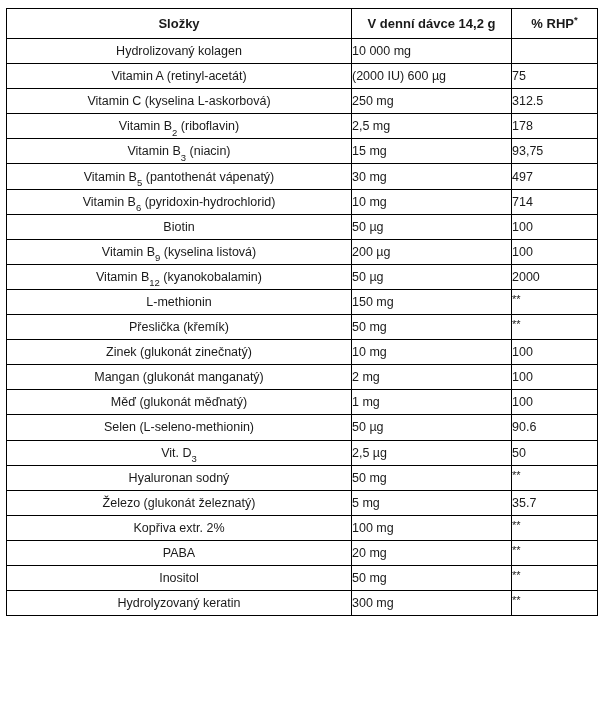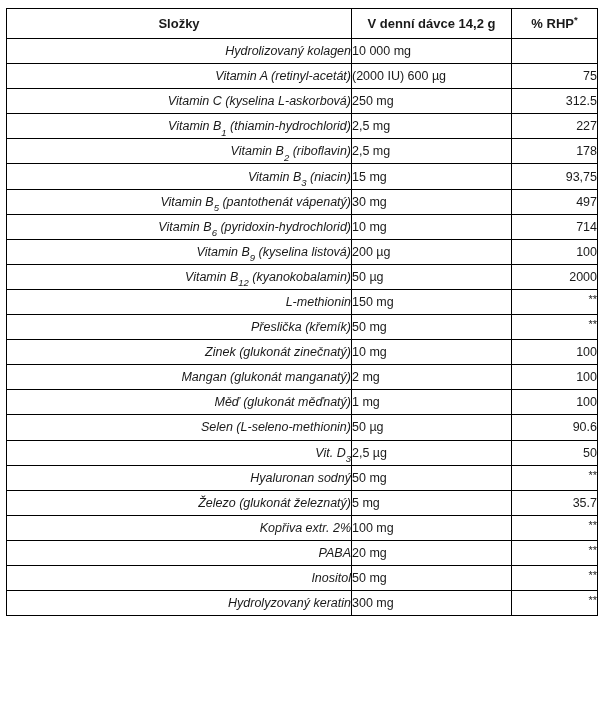--- a/index.html
+++ b/index.html
@@ -40,33 +40,32 @@
     background: #ffffff;
   }
   table.nutrition thead th {
     font-weight: bold;
     font-size: 13px;
     height: 29px;
     padding: 0 4px;
   }
   .cell-name {
     padding-left: 18px;
-    text-align: right;
+    text-align: center;
     white-space: nowrap;
     overflow: hidden;
-    font-style: italic;
   }
   .cell-dose {
     padding-right: 7px;
     white-space: nowrap;
     overflow: hidden;
   }
   .cell-rhp {
     padding-right: 7px;
-    text-align: right;
+    text-align: left;
     white-space: nowrap;
     overflow: hidden;
   }
   .stars {
     font-size: 11px;
     letter-spacing: 0px;
     position: relative;
     top: -3px;
   }
   sub {
@@ -108,45 +107,45 @@
           <td class="cell-name">Vitamin A (retinyl-acetát)</td>
           <td class="cell-dose">(2000 IU) 600 µg</td>
           <td class="cell-rhp">75</td>
         </tr>
         <tr>
           <td class="cell-name">Vitamin C (kyselina L-askorbová)</td>
           <td class="cell-dose">250 mg</td>
           <td class="cell-rhp">312.5</td>
         </tr>
         <tr>
-          <td class="cell-name">Vitamin B<sub>1</sub> (thiamin-hydrochlorid)</td>
-          <td class="cell-dose">2,5 mg</td>
-          <td class="cell-rhp">227</td>
-        </tr>
-        <tr>
           <td class="cell-name">Vitamin B<sub>2</sub> (riboflavin)</td>
           <td class="cell-dose">2,5 mg</td>
           <td class="cell-rhp">178</td>
         </tr>
         <tr>
           <td class="cell-name">Vitamin B<sub>3</sub> (niacin)</td>
           <td class="cell-dose">15 mg</td>
           <td class="cell-rhp">93,75</td>
         </tr>
         <tr>
           <td class="cell-name">Vitamin B<sub>5</sub> (pantothenát vápenatý)</td>
           <td class="cell-dose">30 mg</td>
           <td class="cell-rhp">497</td>
         </tr>
         <tr>
           <td class="cell-name">Vitamin B<sub>6</sub> (pyridoxin-hydrochlorid)</td>
           <td class="cell-dose">10 mg</td>
           <td class="cell-rhp">714</td>
         </tr>
         <tr>
+          <td class="cell-name">Biotin</td>
+          <td class="cell-dose">50 µg</td>
+          <td class="cell-rhp">100</td>
+        </tr>
+        <tr>
           <td class="cell-name">Vitamin B<sub>9</sub> (kyselina listová)</td>
           <td class="cell-dose">200 µg</td>
           <td class="cell-rhp">100</td>
         </tr>
         <tr>
           <td class="cell-name">Vitamin B<sub>12</sub> (kyanokobalamin)</td>
           <td class="cell-dose">50 µg</td>
           <td class="cell-rhp">2000</td>
         </tr>
         <tr>

